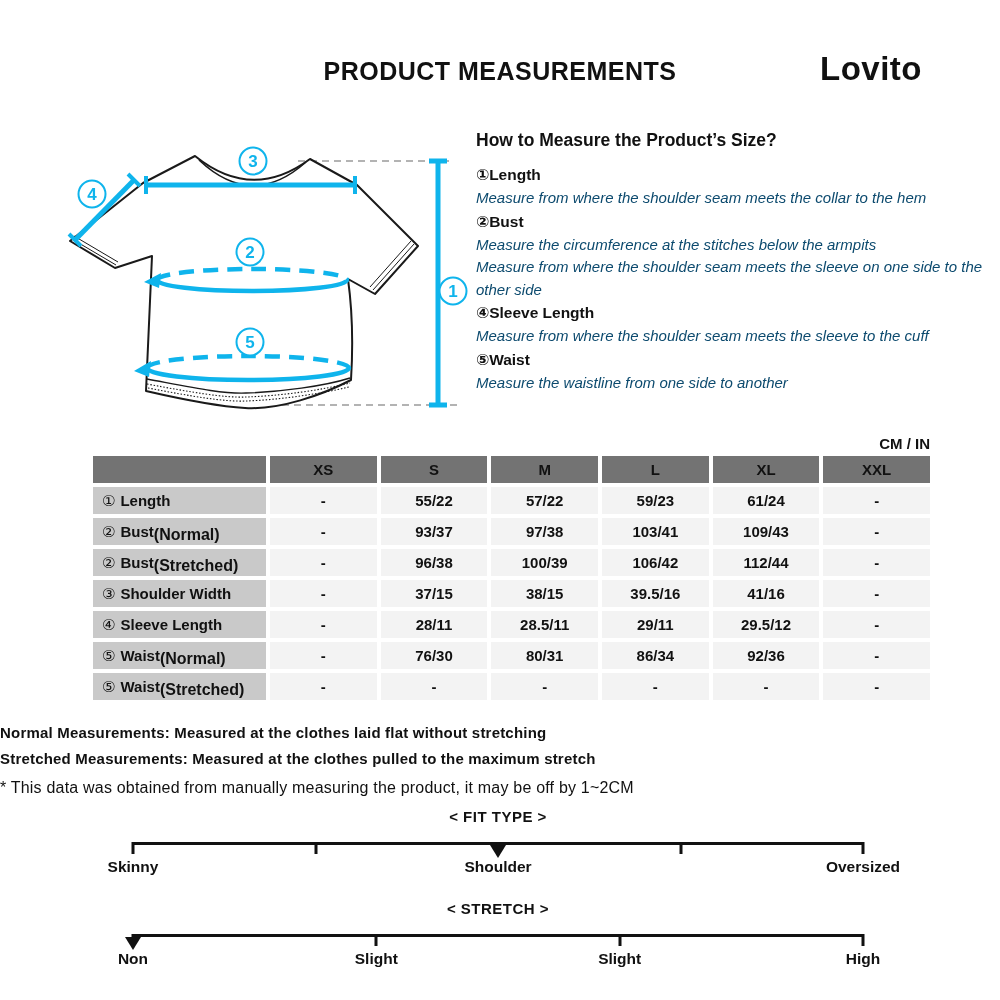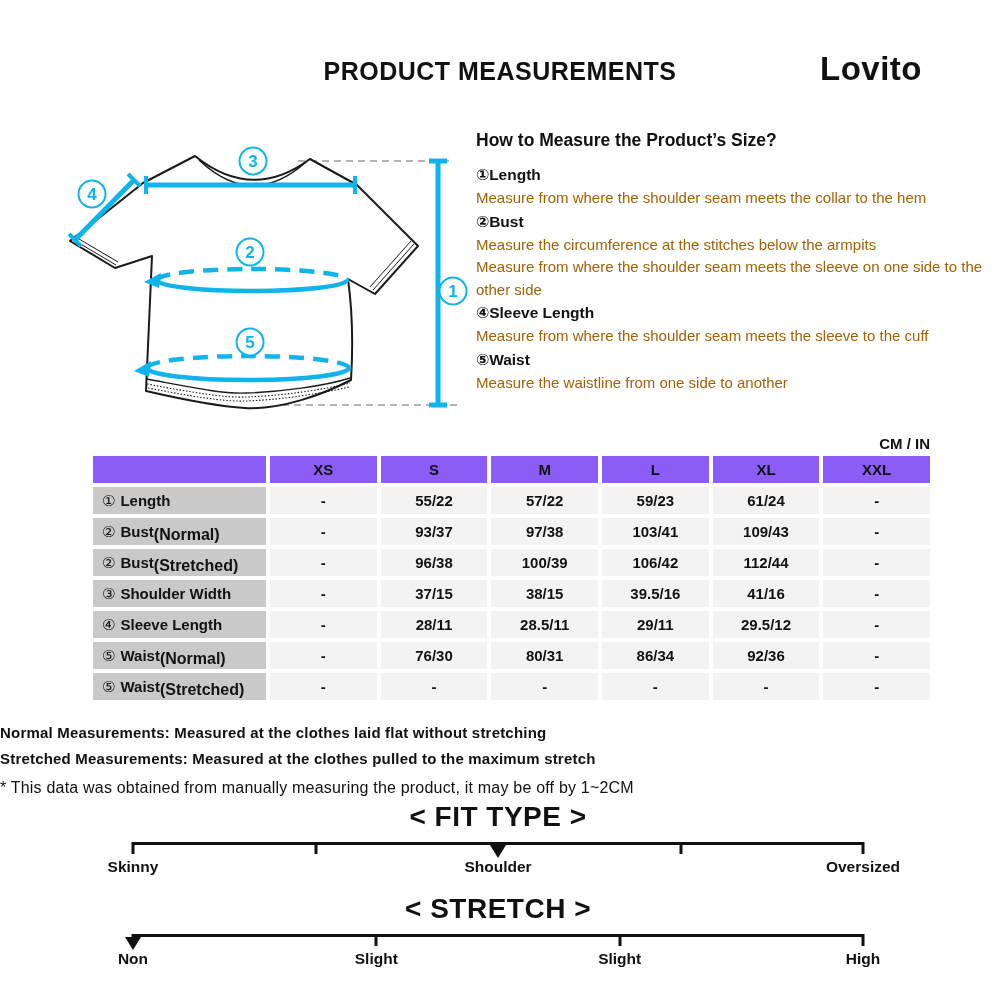--- a/index.html
+++ b/index.html
@@ -16,44 +16,44 @@
   .brand {
     position:absolute; top:50px; right:78px;
     font-size:33px; font-weight:800; letter-spacing:0.5px;
   }
   
   .diagram-svg { position:absolute; left:60px; top:128px; }
   
   .howto { position:absolute; left:476px; top:130px; width:522px; }
   .howto-heading { font-size:17.5px; font-weight:800; margin-bottom:12px; }
   .howto-item-label { font-size:15.5px; font-weight:700; line-height:24px; }
-  .howto-item-desc { font-size:15px; color:#a16207; line-height:22.5px; }
+  .howto-item-desc { font-size:15px; color:#0c4a6e; line-height:22.5px;font-style:italic; }
   .circ { font-family:"DejaVu Sans",sans-serif; }
   
   .unit-label { position:absolute; top:435px; right:70px; font-size:15px; font-weight:800; }
   .size-table {
     position:absolute; left:93px; top:456px; width:837px;
     display:grid; grid-template-columns:173px repeat(6,1fr); gap:4px;
   }
   .cell { height:27px; display:flex; align-items:center; justify-content:center;
           font-size:15px; font-weight:700; }
-  .cell-head  { background:#8b5cf6; }
+  .cell-head  { background:#737373; }
   .cell-label { background:#c9c9c9; justify-content:flex-start; padding-left:9px; }
   .cell-data  { background:#f3f3f3; }
   .cell-label .circ { margin-right:5px; font-weight:400; }
   .cell-label .sub { font-size:16px; font-weight:700; position:relative; top:3px; }
   
   .notes { position:absolute; top:720px; left:0; width:1000px; text-align:left; }
   .note-line { font-size:15px; font-weight:600; line-height:26px; letter-spacing:0.2px; }
   .note-star { font-size:16px; font-weight:400; margin-top:7px; letter-spacing:0.2px; }
   
   .scale { position:absolute; left:133px; width:730px; }
   #fit-scale { top:805px; }
   #stretch-scale { top:897px; }
-  .scale-title { text-align:center; font-size:28px; font-weight:800;
+  .scale-title { text-align:center; font-size:15px; font-weight:800;
                  letter-spacing:0.5px; line-height:24px; margin-bottom:13px; }
   .scale-line { position:relative; height:3px; background:#111; }
   .scale-tick { position:absolute; top:0; width:3px; height:12px; background:#111;
                 transform:translateX(-50%); }
   .scale-marker { position:absolute; top:3px; transform:translateX(-50%);
                   width:0; height:0; border-left:8px solid transparent;
                   border-right:8px solid transparent; border-top:13px solid #111; }
   .scale-labels { position:relative; height:20px; margin-top:13px; }
   .scale-label { position:absolute; transform:translateX(-50%); white-space:nowrap;
                  font-size:15.5px; font-weight:700; }

